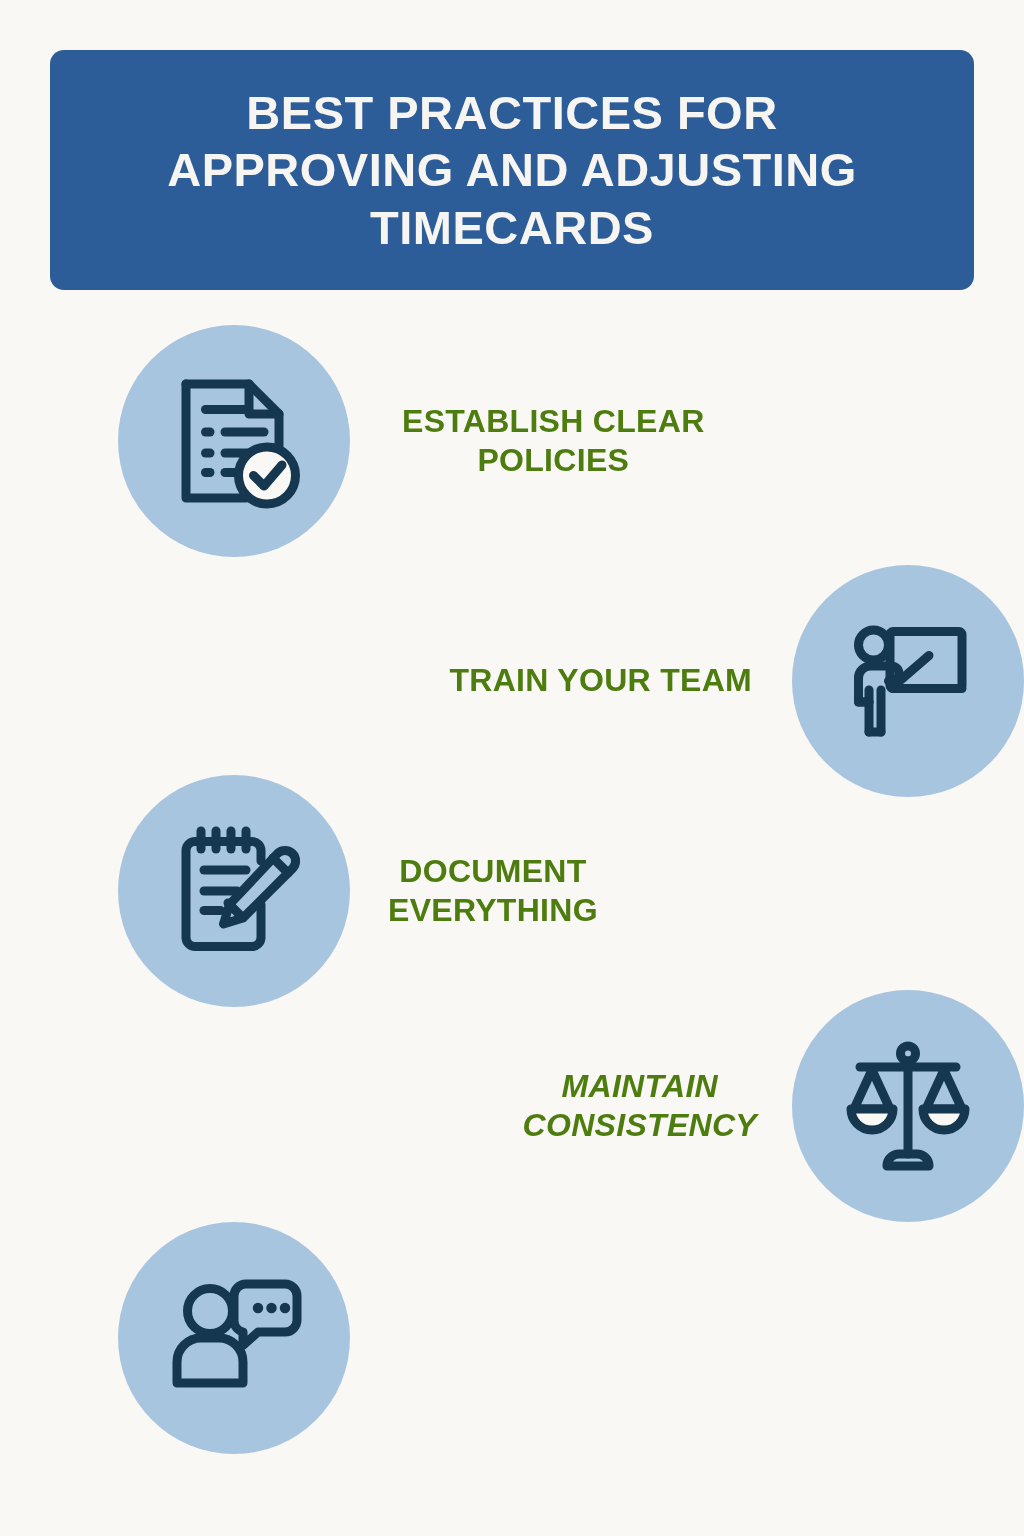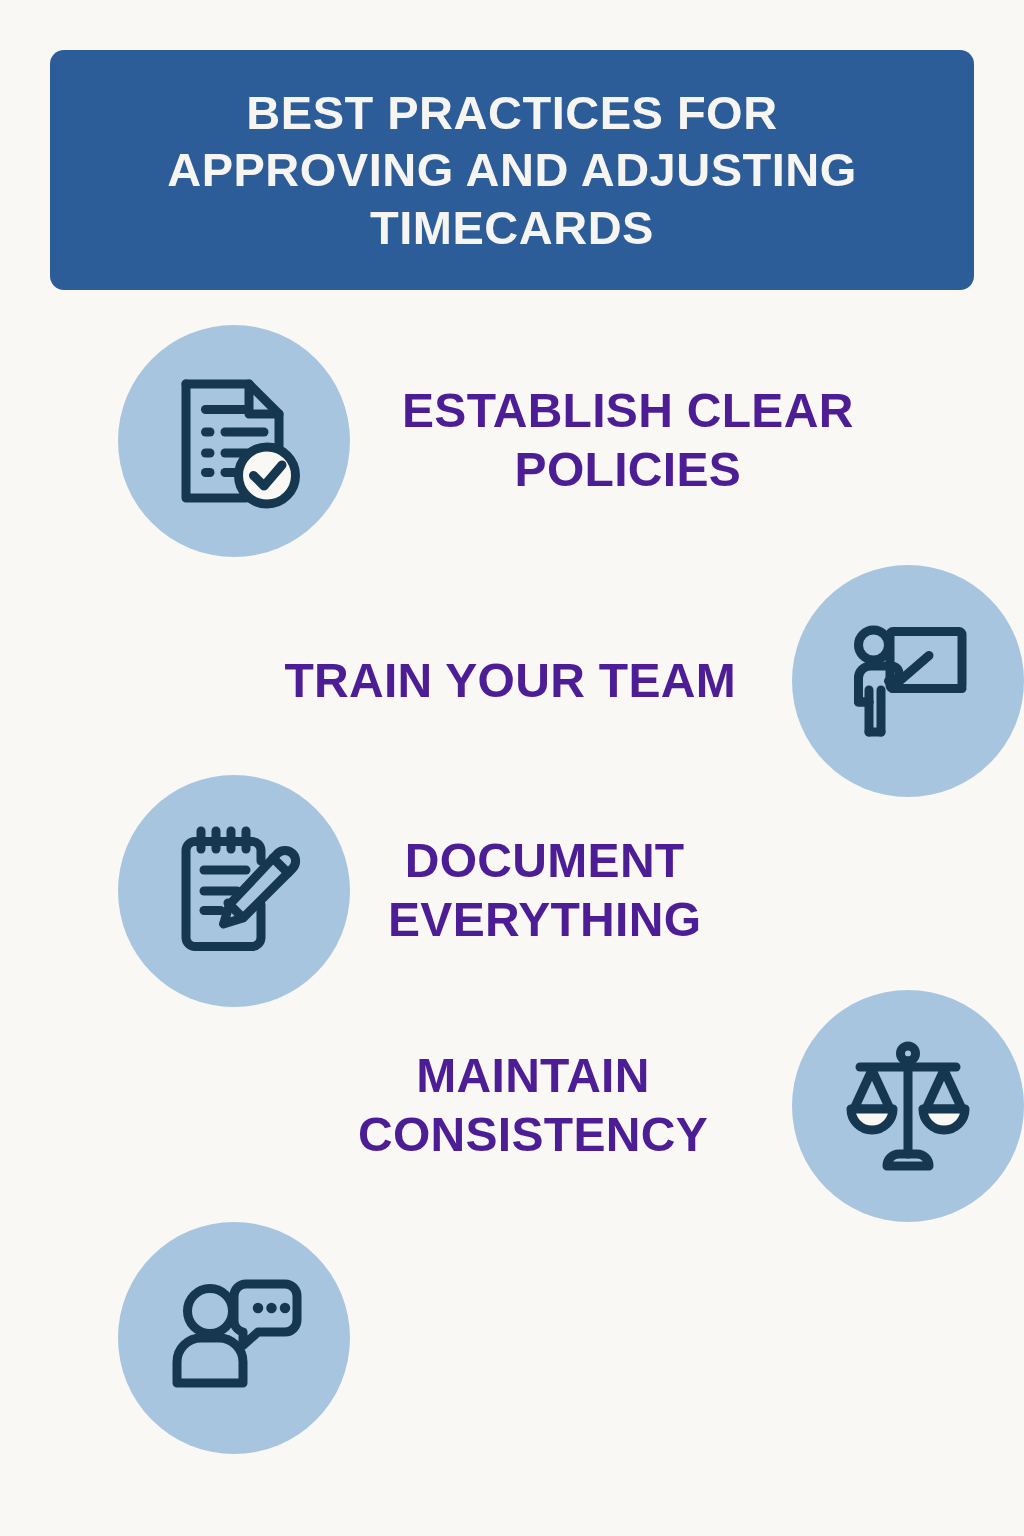--- a/index.html
+++ b/index.html
@@ -76,24 +76,24 @@
     display: flex;
     align-items: center;
     justify-content: center;
     flex: 0 0 auto;
   }
   .icon-circle svg {
     display: block;
   }
 
   .item-label {
-    color: #4c1d95;
+    color: #4d7c0f;
     font-family: "Liberation Sans", sans-serif;
     font-weight: bold;
-    font-size: 48px;
+    font-size: 32px;
     line-height: 1.22;
     letter-spacing: 0.3px;
     text-transform: uppercase;
     white-space: pre-line;
     margin: 0;
   }
   .icon-left .item-label {
     text-align: center;
     margin-left: 48px;
     max-width: 510px;
@@ -102,27 +102,27 @@
     text-align: center;
     margin-right: 48px;
     max-width: 530px;
   }
 
   
   #row-0 { top: 325px; }
   #row-0 .item-label { margin-left: 52px; }
 
   #row-1 { top: 565px; }
-  #row-1 .item-label { margin-right: 56px; margin-left: 150px; }
+  #row-1 .item-label { margin-right: 40px; margin-left: 150px; }
 
   #row-2 { top: 775px; }
   #row-2 .item-label { margin-left: 38px; }
 
   #row-3 { top: 990px; }
-  #row-3 .item-label { margin-right: 84px; margin-left: 190px; }
+  #row-3 .item-label { margin-right: 35px; margin-left: 190px; font-style: italic; }
 
   #row-4 { top: 1222px; }
   #row-4 .item-label { margin-left: 42px; }
 </style>
 </head>
 <body>
 
 <div class="page">
 
   <div class="header-banner">

